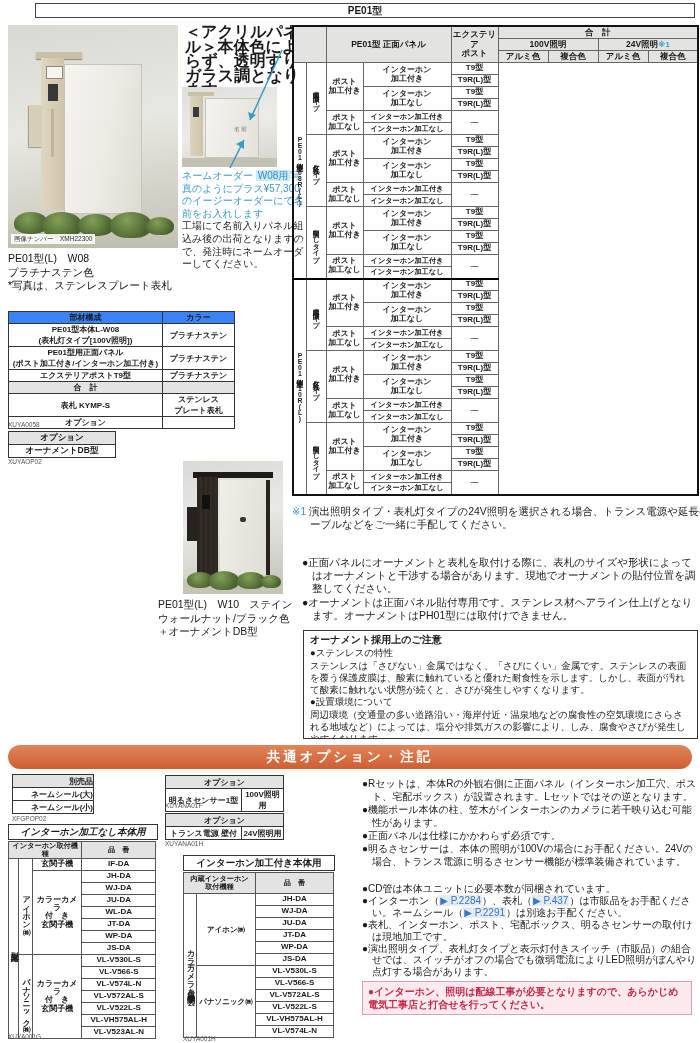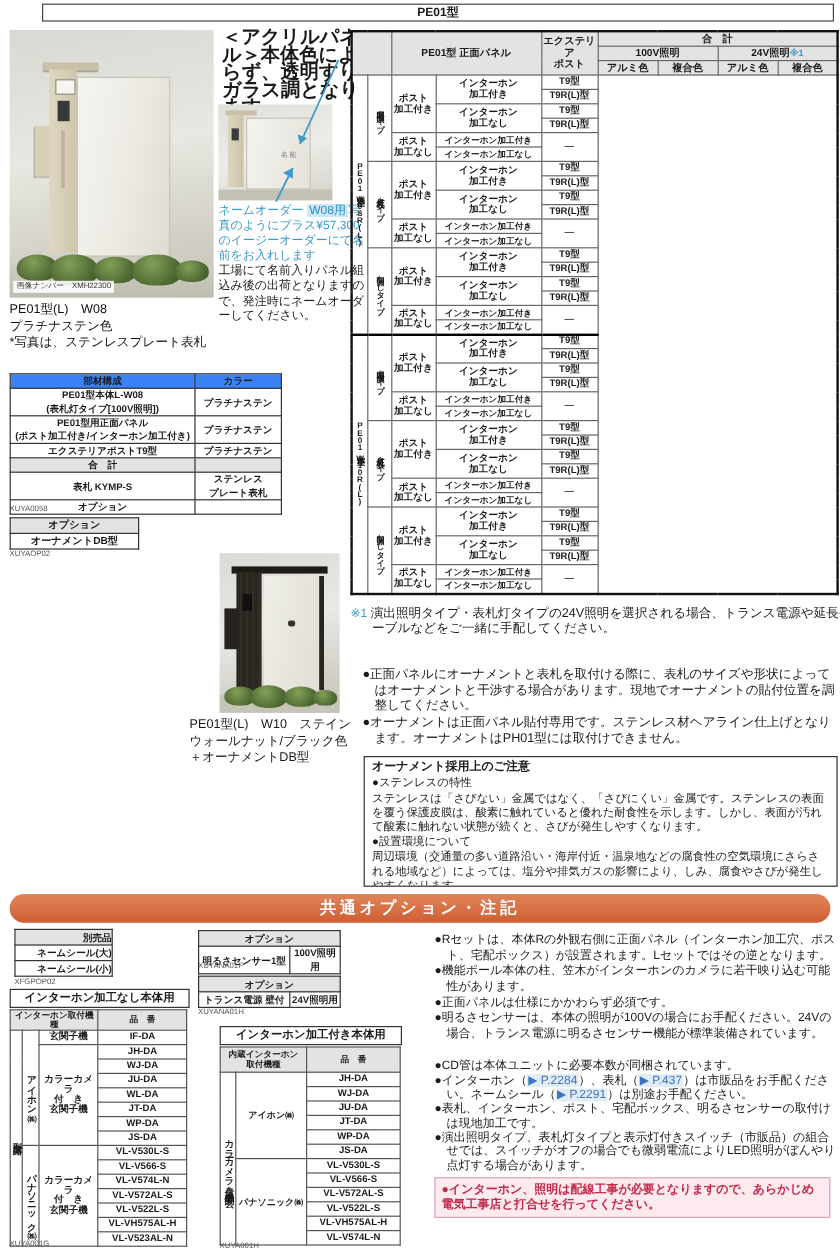--- a/index.html
+++ b/index.html
@@ -107,21 +107,21 @@
   #banner{left:8px;top:745px;width:684px;height:24px;border-radius:12px;
     background:linear-gradient(#e0855b,#cf5e33);color:#fff;font-weight:bold;font-size:13.5px;
     text-align:center;line-height:24px;letter-spacing:3px;}
 
   
   #besshin{left:12px;top:774px;width:82px;table-layout:fixed;font-size:8px;}
   #besshin th,#besshin td{border:1px solid #333;text-align:right;font-weight:bold;height:12px;}
   #besshin th{background:#e3e3e1;}
   #besshin-code{left:12px;top:815px;}
   #noih-title{left:8px;top:824px;width:148px;height:14px;border:1px solid #333;font-weight:bold;
-    font-size:9.5px;text-align:center;line-height:14px;}
+    font-size:9.5px;text-align:center;line-height:14px;font-style:italic;}
   #noih{left:8px;top:841px;width:148px;}
   #noih table,#withih table{table-layout:fixed;border:1.5px solid #111;}
   #noih th,#withih th{background:#e3e3e1;border:1px solid #555;font-size:7.2px;font-weight:bold;line-height:1.1;}
   #noih td,#withih td{border:1px solid #555;font-size:8px;text-align:center;vertical-align:middle;line-height:1.05;font-weight:bold;}
   #noih tbody tr{height:12px;}
   #noih th{height:13px;}
   .vcell{writing-mode:vertical-rl;text-orientation:upright;font-size:6.8px;letter-spacing:-1px;}
   .tcell{font-size:7.3px;white-space:pre-line;}
   #noih-code{left:8px;top:1033px;}
 

